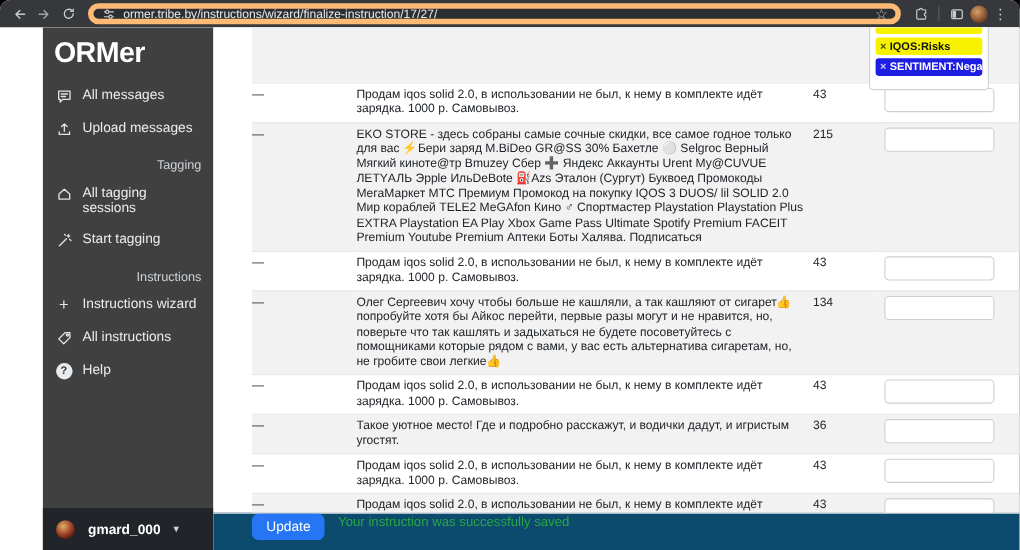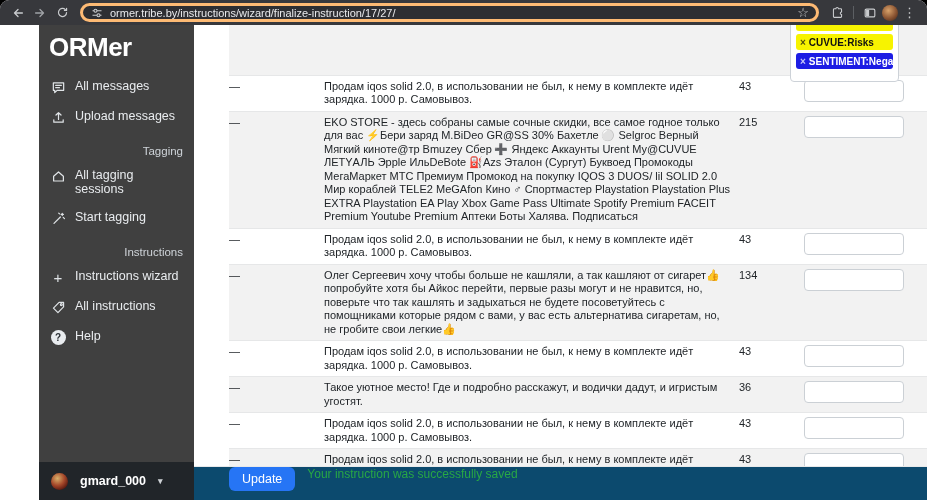--- a/index.html
+++ b/index.html
@@ -4,21 +4,21 @@
 <style>
   html,body{margin:0;padding:0;background:#000;}
   *{box-sizing:border-box;}
   .window{width:927px;height:500px;border-radius:9px 9px 0 0;overflow:hidden;background:#fff;
           font-family:"Liberation Sans",sans-serif;position:relative;}
 
   
   .browser-bar{height:25px;background:#37383c;display:flex;align-items:center;padding:0 8px;gap:2px;}
   .bicon{width:20px;height:20px;display:flex;align-items:center;justify-content:center;flex:none;cursor:pointer;}
   .bicon svg{display:block;}
-  .url-pill{flex:1;height:19px;margin:0 6px;border-radius:10px;border:3px solid #fdba74;background:#2d2e32;
+  .url-pill{flex:1;height:19px;margin:0 6px;border-radius:10px;border:5px solid #fdba74;background:#2d2e32;
             display:flex;align-items:center;padding:0 7px;gap:6px;min-width:0;cursor:text;}
   .url-text{color:#e9eaec;font-size:11px;white-space:nowrap;overflow:hidden;flex:1;}
   .star-glyph{color:#c9cbce;font-size:13px;line-height:1;}
   .divider{width:1px;height:13px;background:#5c5f63;margin:0 4px;flex:none;}
   .chrome-avatar{width:16px;height:16px;border-radius:50%;flex:none;cursor:pointer;
                  background:radial-gradient(circle at 40% 35%,#d8a26a 0%,#8a5432 55%,#3c2013 100%);}
   .kebab{color:#c9cbce;font-size:13px;line-height:1;cursor:pointer;padding:0 3px;}
 
   
   .app{display:flex;height:475px;background:#fff;}
@@ -259,21 +259,21 @@
     <td class="count-cell">43</td>
     <td class="input-cell"><input style=""></td>
   </tr>
             </tbody>
         </table>
 
         <div class="tagsbox" id="tagsbox">
             <span class="chip yellow"></span>
             <span class="chip yellow">
               <span class="x">×</span>
-              <span>CUVUE:Risks</span>
+              <span>IQOS:Risks</span>
             </span>
             <span class="chip blue">
               <span class="x">×</span>
               <span>SENTIMENT:Negative</span>
             </span>
           </div>
       </div>
 
       <div class="footerbar">
         <button class="update-btn">Update</button>

